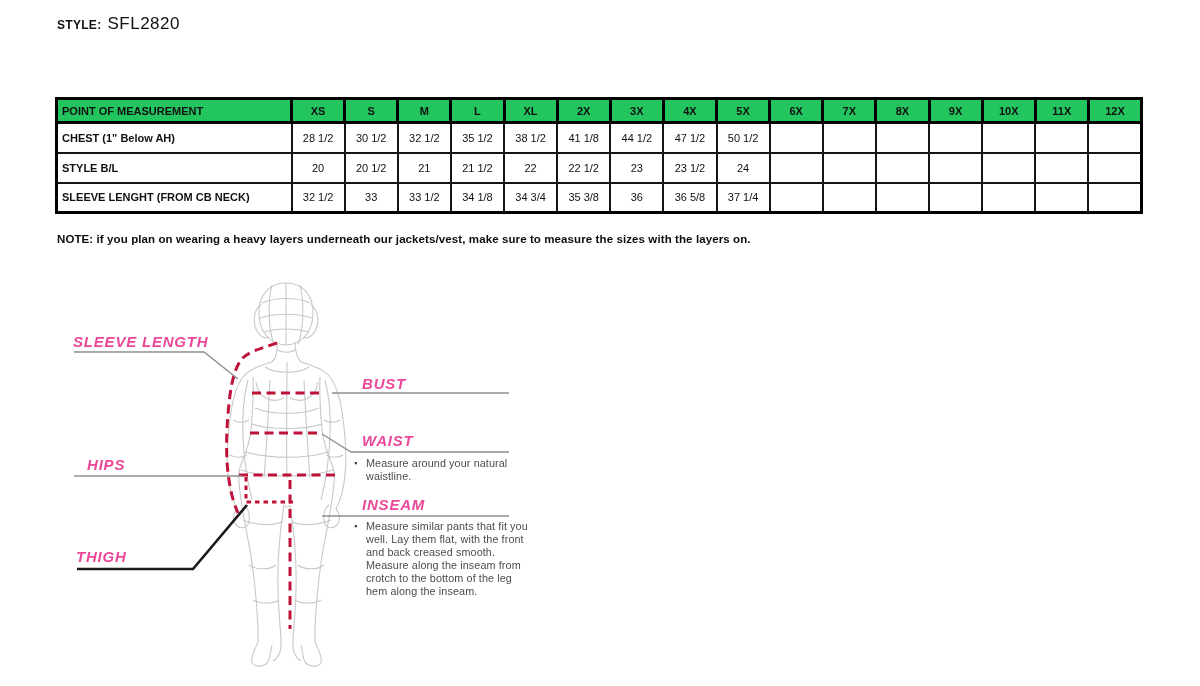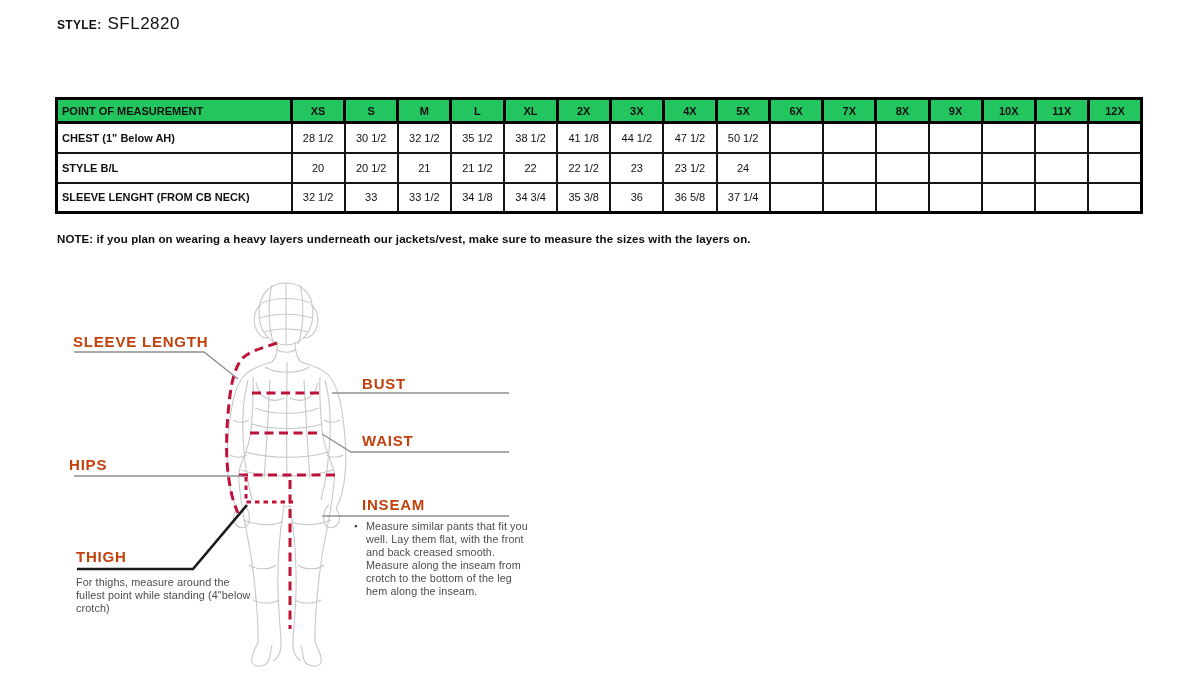--- a/index.html
+++ b/index.html
@@ -34,22 +34,22 @@
   
   .note {
     position:absolute; left:57px; top:233px; width:1000px;
     font-size:11.5px; font-weight:bold; color:#0d0d0d; letter-spacing:.1px;
   }
 
   
   .diagram { position:absolute; left:0; top:0; width:1200px; height:686px; }
   .diagram svg { position:absolute; left:0; top:0; }
   .dg-head {
-    position:absolute; font-size:15px; font-weight:bold; color:#c2410c;
-    letter-spacing:.8px; white-space:nowrap;
+    position:absolute; font-size:15px; font-weight:bold; color:#ec4899;
+    letter-spacing:.8px; white-space:nowrap;font-style:italic;
   }
   .dg-desc {
     position:absolute; font-size:10.8px; line-height:13px; color:#4c4c4c;
     letter-spacing:.1px;
   }
   .dg-desc.bulleted { padding-left:12px; }
   .dg-desc.bulleted::before {
     content:"\25AA"; position:absolute; left:0; top:0; font-size:9px; color:#3a3a3a;
   }
 </style>
@@ -244,24 +244,24 @@
       <path d="M74,476 L242,476"></path>
       <path d="M332,393 L509,393"></path>
       <path d="M322,434 L351,452 L509,452"></path>
       <path d="M322,516 L509,516"></path>
     </g>
     <path d="M77,569 L193,569 L247,505" stroke="#1a1a1a" stroke-width="2.6" fill="none"></path>
   </svg>
 
   <div class="dg-head" style="left:73px; top:333px;">SLEEVE LENGTH</div>
 
-  <div class="dg-head" style="left:69px; top:456px;text-align:center;">HIPS</div>
+  <div class="dg-head" style="left:87px; top:456px;text-align:center;">HIPS</div>
 
   <div class="dg-head" style="left:76px; top:548px;">THIGH</div>
-  <div class="dg-desc" style="left:76px; top:576px; width:180px;">For thighs, measure around the fullest point while standing (4"below crotch)</div>
 
   <div class="dg-head" style="left:362px; top:375px;">BUST</div>
 
   <div class="dg-head" style="left:362px; top:432px;">WAIST</div>
+  <div class="dg-desc bulleted" style="left:354px; top:457px; width:170px;">Measure around your natural waistline.</div>
 
   <div class="dg-head" style="left:362px; top:496px;">INSEAM</div>
   <div class="dg-desc bulleted" style="left:354px; top:520px; width:178px;">Measure similar pants that fit you well. Lay them flat, with the front and back creased smooth. Measure along the inseam from crotch to the bottom of the leg hem along the inseam.</div>
 </div>
 
 </body></html>

